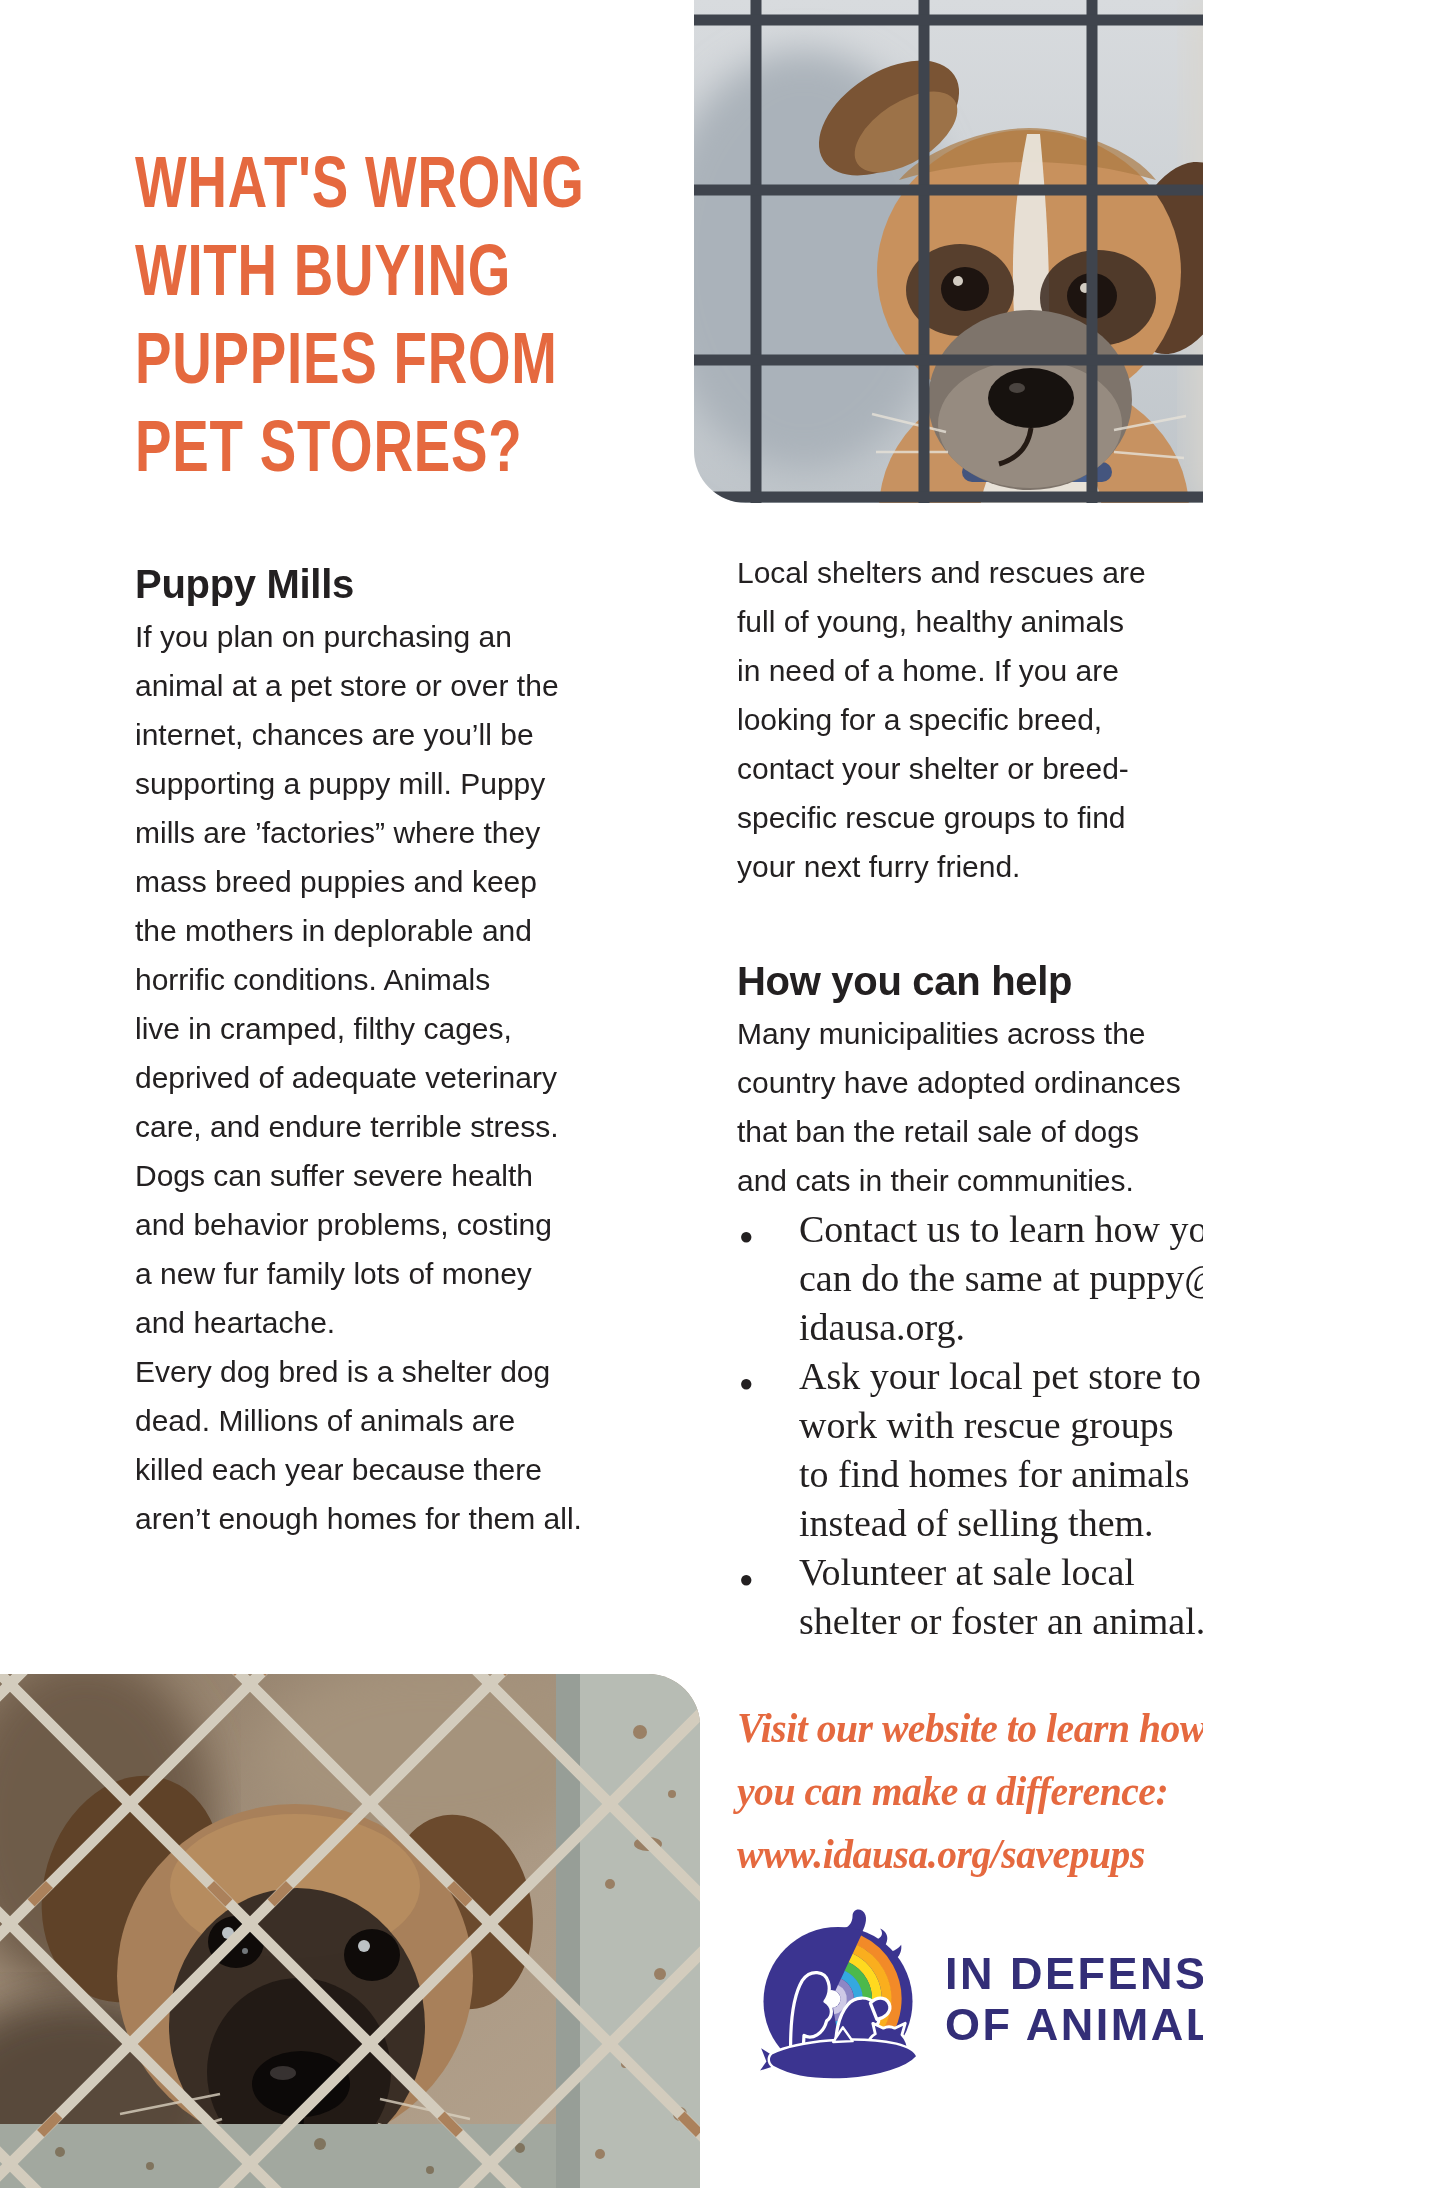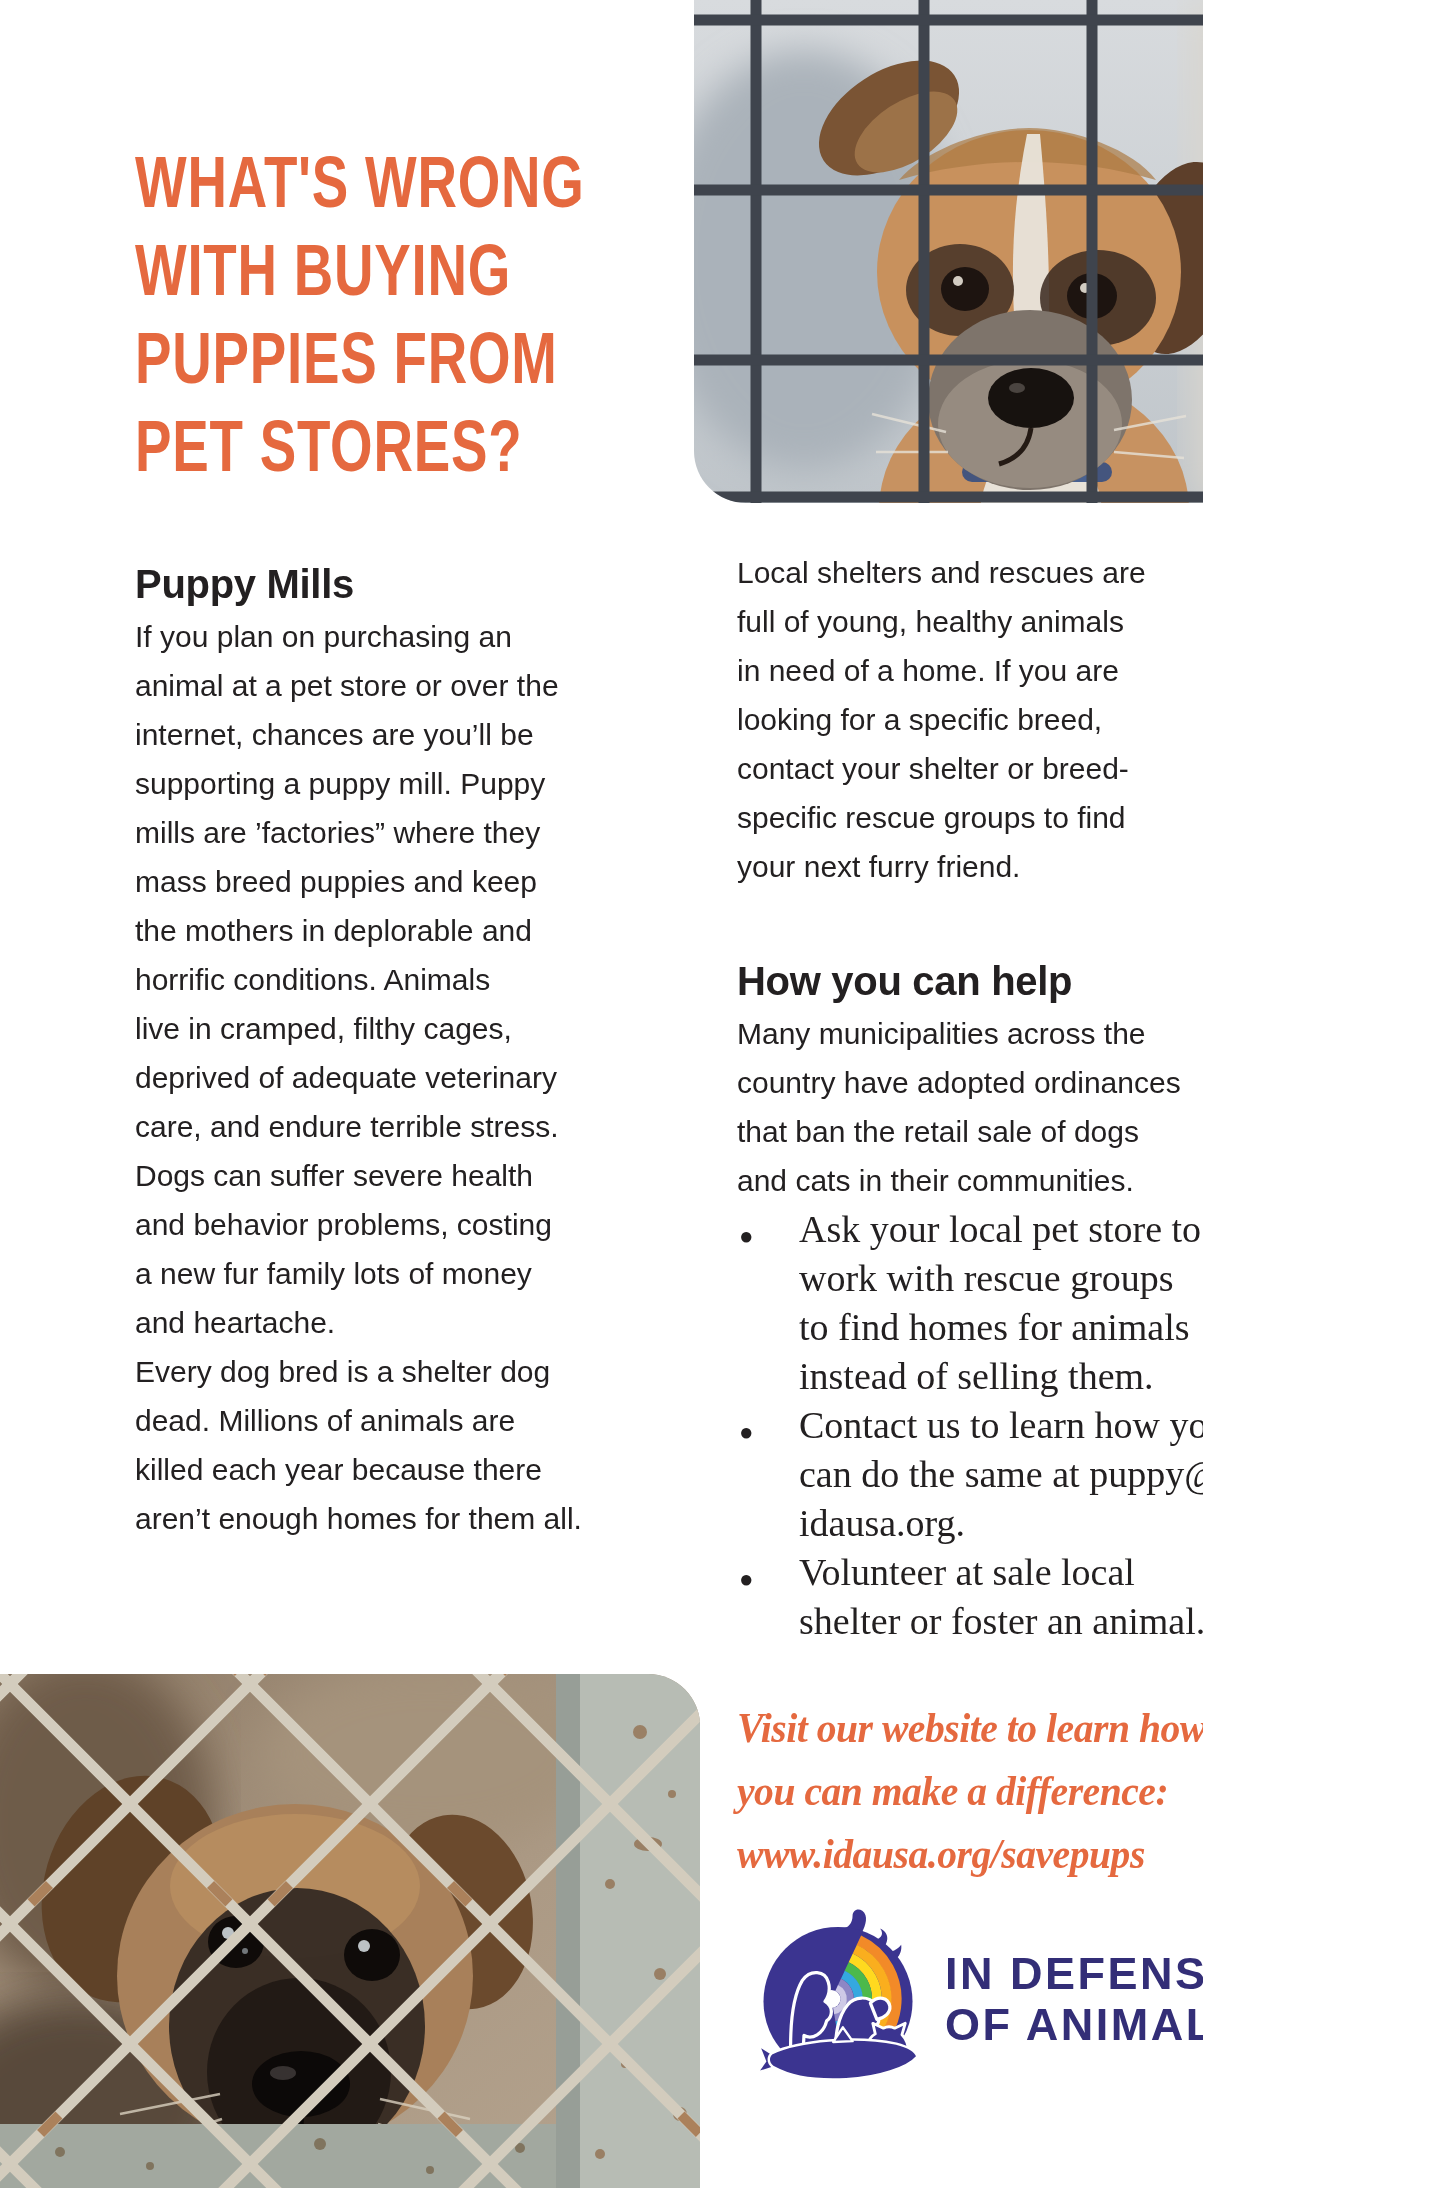--- a/index.html
+++ b/index.html
@@ -163,27 +163,27 @@
 looking for a specific breed,
 contact your shelter or breed-
 specific rescue groups to find
 your next furry friend.</p>
     <h3 class="spaced-sm">How you can help</h3>
     <p class="body-text">Many municipalities across the
 country have adopted ordinances
 that ban the retail sale of dogs
 and cats in their communities.</p>
     <ul class="bullets">
+      <li>Contact us to learn how you
+can do the same at puppy@
+idausa.org.</li>
       <li>Ask your local pet store to
 work with rescue groups
 to find homes for animals
 instead of selling them.</li>
-      <li>Contact us to learn how you
-can do the same at puppy@
-idausa.org.</li>
       <li>Volunteer at sale local
 shelter or foster an animal.</li>
     </ul>
     <div class="cta">Visit our website to learn how
 you can make a difference:
 www.idausa.org/savepups</div>
 
     <div class="logo-row">
       <div class="emblem">
         <svg width="162" height="212" viewBox="0 0 200 225" xmlns="http://www.w3.org/2000/svg">

